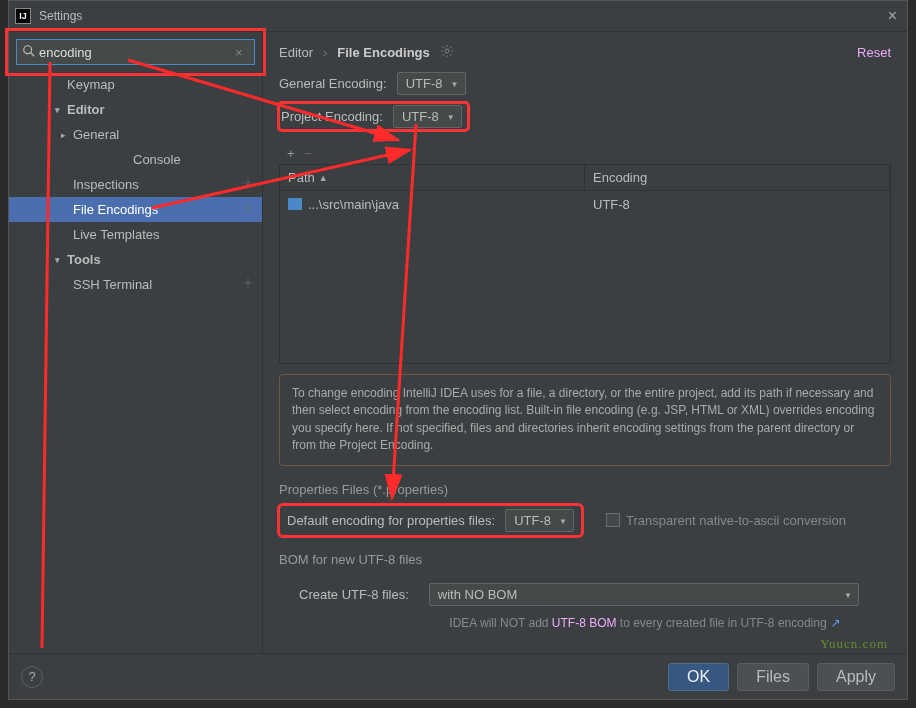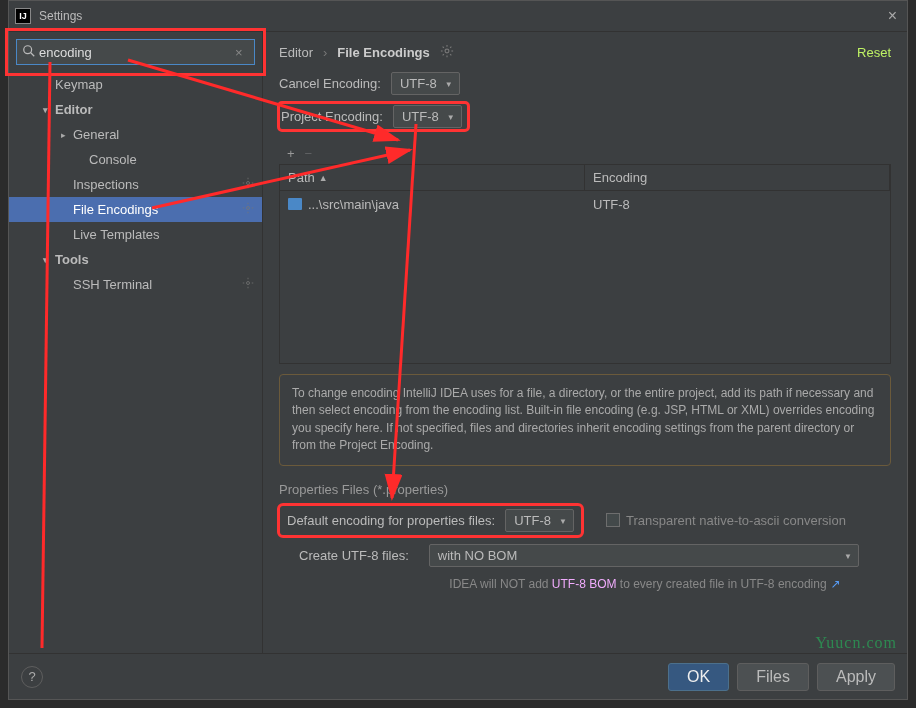--- a/index.html
+++ b/index.html
@@ -14,27 +14,27 @@
 .search-wrap { padding: 7px; }
 .search { position: relative; border: 1px solid #4a88c7; background: #45494a; height: 26px; display: flex; align-items: center; padding: 0 22px; }
 .search .sicon { position: absolute; left: 5px; top: 4px; width: 14px; height: 14px; color: #bbb; }
 .search input { background: transparent; border: none; outline: none; color: #ddd; width: 100%; font-size: 13px; }
 .search .clear { position: absolute; right: 5px; top: 5px; width: 14px; height: 14px; color: #888; cursor: pointer; }
 .tree { flex: 1; overflow: auto; }
 .tree .item { height: 25px; display: flex; align-items: center; cursor: pointer; position: relative; }
 .tree .item.sel { background: #4b6eaf; color: #fff; }
 .tree .item .arrow { width: 10px; display:inline-block; margin-right: 2px; color: #aaa; font-size: 9px; }
 .tree .item .gear { position: absolute; right: 8px; top: 5px; color: #777; }
-.tree .p1 { padding-left: 34px; }
+.tree .p1 { padding-left: 46px; }
 .tree .p2 { padding-left: 52px; }
-.tree .p3 { padding-left: 68px; }
+.tree .p3 { padding-left: 68px; margin-left: 44px; }
 .tree .cat { font-weight: bold; }
 .main { flex: 1; display: flex; flex-direction: column; padding: 0 16px 8px 16px; }
 .crumbs { height: 40px; display: flex; align-items: center; gap: 10px; }
-.crumbs .reset { margin-left: auto; color: #bef264; cursor: pointer; }
+.crumbs .reset { margin-left: auto; color: #f0abfc; cursor: pointer; }
 .crumbs .c1 { color: #bbb; }
 .crumbs .sep { color: #777; }
 .crumbs .c2 { font-weight: bold; color: #ccc; }
 .crumbs .gear2 { color: #777; }
 .enc-row { display: flex; align-items: center; gap: 10px; margin-bottom: 8px; }
 .enc-row label { color: #bbb; }
 .dropdown { background: #45494a; border: 1px solid #646464; padding: 3px 22px 3px 8px; color: #bbb; position: relative; border-radius: 2px; cursor: pointer; min-width: 56px; }
 .dropdown .dd-arrow { position: absolute; right: 6px; top: 7px; font-size: 8px; color: #aaa; }
 .dropdown.wide { flex:1; }
 .tb { height: 22px; display: flex; align-items: center; gap: 10px; padding-left: 8px; color:#999; margin-top:4px;}
@@ -55,21 +55,21 @@
 .bom-row { display:flex; align-items:center; gap:20px; margin-top:8px; padding-left:20px; }
 .bom-note { color:#888; font-size:12px; margin-top:10px; text-align:center; padding-left:120px;}
 .bom-note a { color:#f0abfc; text-decoration:none; }
 .bom-note .ext { color:#589df6; margin-left:4px; }
 .footer { height:46px; border-top:1px solid #323232; display:flex; align-items:center; padding:0 12px; gap:8px; }
 .footer .help { width:22px; height:22px; border:1px solid #5e5e5e; border-radius:11px; display:flex; align-items:center; justify-content:center; color:#aaa; cursor:pointer; }
 .footer .spacer { flex:1; }
 .btn { padding:4px 18px; border:1px solid #5e5e5e; background:#4c5052; color:#bbb; border-radius:3px; cursor:pointer; font-size:16px; }
 .btn.primary { background:#365880; border-color:#4c708c; color:#eee; }
 .highlight { outline:3px solid #ff3333; outline-offset:-1px; }
-.watermark { position:absolute; right:19px; bottom:56px; color:#22c55e; font-family: serif; font-size:16px; letter-spacing:1px; opacity:0.55; }
+.watermark { position:absolute; right:28px; bottom:56px; color:#84cc16; font-family: serif; font-size:13px; letter-spacing:1px; opacity:0.55; }
 svg.arrow-svg { position:absolute; top:0; left:0; pointer-events:none; }
 </style>
 </head>
 <body>
 
 <div class="window">
   <div class="titlebar">
     <div class="app-icon">IJ</div>
     <div class="title">Settings</div>
     <div class="close">×</div>
@@ -169,21 +169,21 @@
                 <line x1="11.5" y1="11.5" x2="13" y2="13"></line>
                 <line x1="3" y1="13" x2="4.5" y2="11.5"></line>
                 <line x1="11.5" y1="4.5" x2="13" y2="3"></line>
               </g>
             </svg>
         </span>
         <span class="reset">Reset</span>
       </div>
 
       <div class="enc-row">
-        <label>Cancel Encoding:</label>
+        <label>General Encoding:</label>
         <div class="dropdown">
           <span>UTF-8</span>
           <span class="dd-arrow">▼</span>
         </div>
       </div>
 
       <div class="enc-row highlight" style="display:inline-flex; width:fit-content; padding:2px 6px 2px 2px; border-radius:3px;">
         <label>Project Encoding:</label>
         <div class="dropdown">
           <span>UTF-8</span>
@@ -229,20 +229,21 @@
             <span>UTF-8</span>
             <span class="dd-arrow">▼</span>
           </span>
         </span>
         <label class="checkbox">
           <span class="box"></span>
           <span>Transparent native-to-ascii conversion</span>
         </label>
       </div>
 
+      <div class="section-label">BOM for new UTF-8 files</div>
       <div class="bom-row">
         <label>Create UTF-8 files:</label>
         <div class="dropdown wide" style="max-width:430px">
           <span>with NO BOM</span>
           <span class="dd-arrow">▼</span>
         </div>
       </div>
       <div class="bom-note">
         <span>IDEA will NOT add </span><a>UTF-8 BOM</a><span> to every created file in UTF-8 encoding</span><span class="ext">↗</span>
       </div>

